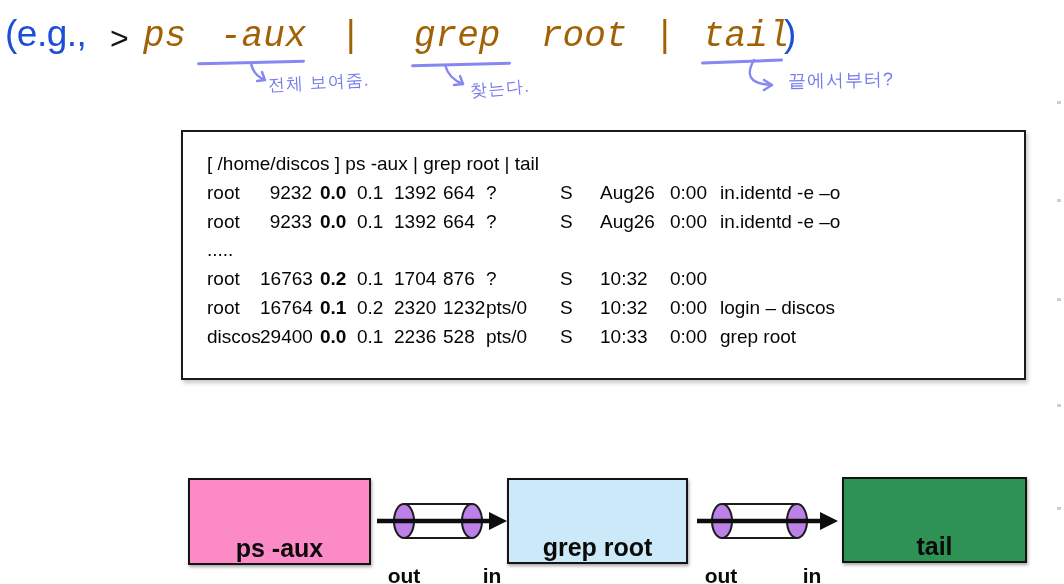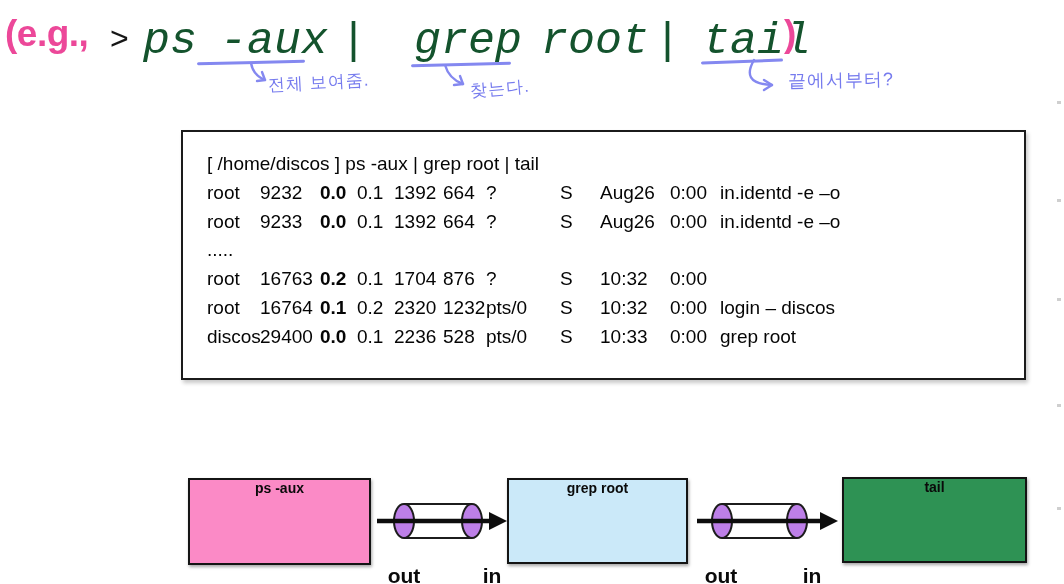--- a/index.html
+++ b/index.html
@@ -2,23 +2,23 @@
 <html><head>
 <meta charset="utf-8">
 <style>
   html,body{margin:0;padding:0;}
   body{
     width:1064px;height:584px;position:relative;overflow:hidden;
     background:#ffffff;font-family:"Liberation Sans",sans-serif;
   }
 
   
-  .hl-sans{position:absolute;font-family:"Liberation Sans",sans-serif;font-weight:700;font-size:37px;color:#ec4899;letter-spacing:-0.5px;}
+  .hl-sans{position:absolute;font-family:"Liberation Sans",sans-serif;font-weight:400;font-size:37px;color:#1d4ed8;letter-spacing:-0.5px;}
   .hl-prompt{position:absolute;font-family:"Liberation Sans",sans-serif;font-weight:400;font-size:32px;color:#161616;}
-  .mcode{position:absolute;font-family:"Liberation Mono","DejaVu Sans Mono",monospace;font-style:italic;font-size:45px;color:#14532d;white-space:pre;}
+  .mcode{position:absolute;font-family:"Liberation Mono","DejaVu Sans Mono",monospace;font-style:italic;font-size:36px;color:#a16207;white-space:pre;}
   #hl-prefix{left:5px;top:13px;}
   #hl-prompt{left:110px;top:20px;}
   #hl-ps{left:143px;top:16px;}
   #hl-aux{left:203px;top:16px;margin-left:17px;}
   #hl-pipe1{left:340px;top:16px;}
   #hl-grep{left:414px;top:16px;}
   #hl-root{left:541px;top:16px;}
   #hl-pipe2{left:654px;top:16px;}
   #hl-tail{left:703px;top:16px;}
   #hl-suffix{left:784px;top:13px;}
@@ -41,29 +41,29 @@
 
   
   .terminal{
     position:absolute;left:181px;top:130px;width:845px;height:250px;
     border:2px solid #1b1b1b;box-sizing:border-box;background:#fff;
     box-shadow:2px 3px 4px rgba(0,0,0,0.22);
     font-size:19px;color:#050505;line-height:28.8px;
     padding:18px 0 0 24px;
   }
   .trow{display:grid;grid-template-columns:53px 54px 43px 37px 49px 43px 74px 40px 70px 50px 1fr;}
-  .trow .pid{text-align:left;padding-right:2px;}
+  .trow .pid{text-align:right;padding-right:2px;}
   .trow .cpu{padding-left:6px;font-weight:bold;}
   .tline{white-space:pre;}
 
   
   .dbox{
     position:absolute;border:2px solid #141414;box-sizing:border-box;
-    display:flex;align-items:flex-start;justify-content:center;
-    font-weight:700;font-size:14px;color:#0a0a0a;
+    display:flex;align-items:flex-end;justify-content:center;
+    font-weight:700;font-size:25px;color:#0a0a0a;
     box-shadow:1px 2px 3px rgba(0,0,0,0.35);
   }
   #box-ps{left:188px;top:478px;width:183px;height:87px;background:#fb8ac6;}
   #box-grep{left:507px;top:478px;width:181px;height:86px;background:#cbe9f9;}
   #box-tail{left:842px;top:477px;width:185px;height:86px;background:#2e9254;}
 
   .pipe-svg{position:absolute;}
   #pipe1{left:371px;top:493px;}
   #pipe2{left:695px;top:493px;}
 

